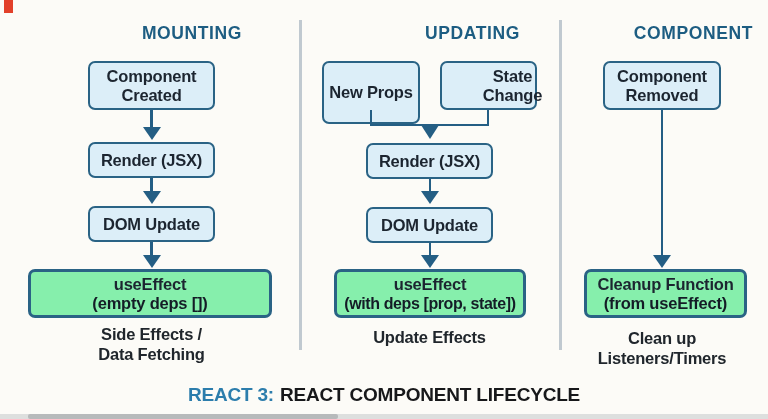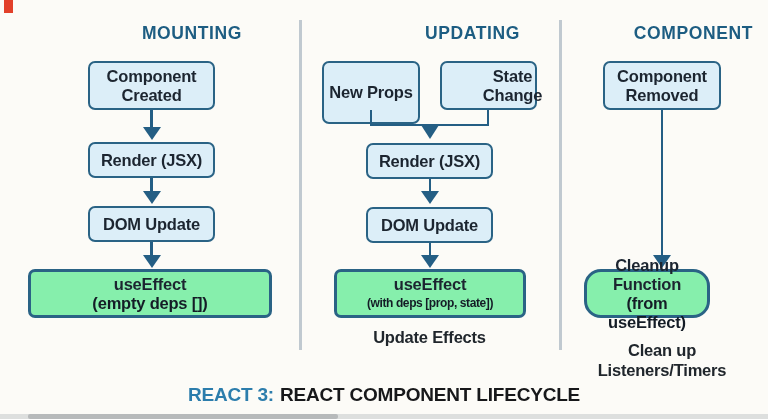--- a/index.html
+++ b/index.html
@@ -23,21 +23,21 @@
   
   .box{
     position:absolute;box-sizing:border-box;
     background:#dceef8;border:2.5px solid #2a6385;border-radius:7px;
     display:flex;flex-direction:column;align-items:center;justify-content:center;
     color:#1c2530;font-weight:700;font-size:16.5px;line-height:19px;
     text-align:center;letter-spacing:-0.2px;
   }
   .box.hl{background:#86efac;border-width:3px;}
   .box .sub{font-weight:700;color:#141c26;}
-  .box .sub.tight{font-size:12px;letter-spacing:-0.4px;}
+  .box .sub.tight{font-size:16px;letter-spacing:-0.4px;}
   
   .vline{position:absolute;width:2.5px;background:#245e84;}
   .arrowhead{
     position:absolute;width:0;height:0;
     border-left:9px solid transparent;border-right:9px solid transparent;
     border-top:13px solid #245e84;
   }
   .uconn{
     position:absolute;box-sizing:border-box;
     border-left:2.5px solid #245e84;border-right:2.5px solid #245e84;border-bottom:2.5px solid #245e84;
@@ -82,20 +82,24 @@
   <div class="box" style="left:88px;top:206px;width:127px;height:36px;">
     <div>DOM Update</div>
   </div>
   <div class="vline" style="left:150px;top:242px;height:15px;"></div>
   <div class="arrowhead" style="left:142.5px;top:255px;"></div>
 
   <div class="box hl" style="left:28px;top:269px;width:244px;height:49px;">
     <div>useEffect</div>
     <div class="sub">(empty deps [])</div>
   </div>
+  <div class="cap" style="left:41px;top:324px;width:221px;">
+    <div>Side Effects /</div>
+    <div>Data Fetching</div>
+  </div>
 
   <div class="col-title" style="left:339px;width:181px;">UPDATING</div>
 
   <div class="box" style="left:322px;top:61px;width:98px;height:63px;">
     <div>New Props</div>
   </div>
   <div class="box" style="left:440px;top:61px;width:97px;height:49px;padding-left:48px;">
     <div>State</div>
     <div>Change</div>
   </div>
@@ -122,25 +126,25 @@
 
   <div class="col-title" style="left:571px;width:182px;">COMPONENT</div>
 
   <div class="box" style="left:603px;top:61px;width:118px;height:49px;">
     <div>Component</div>
     <div>Removed</div>
   </div>
   <div class="vline" style="left:660.5px;top:110px;height:146px;"></div>
   <div class="arrowhead" style="left:653px;top:255px;"></div>
 
-  <div class="box hl" style="left:584px;top:269px;width:126px;height:49px;border-radius:17px;">
+  <div class="box hl" style="left:584px;top:269px;width:163px;height:49px;">
     <div>Cleanup Function</div>
     <div class="sub">(from useEffect)</div>
   </div>
-  <div class="cap" style="left:562px;top:340px;width:200px;">
+  <div class="cap" style="left:562px;top:328px;width:200px;">
     <div>Clean up</div>
     <div>Listeners/Timers</div>
   </div>
 
   <div class="figcap">
     <span class="lbl">REACT 3:</span><span class="ttl">REACT COMPONENT LIFECYCLE</span>
   </div>
 
   <div class="bottom-band"></div>
   <div class="bottom-band-dark"></div>

